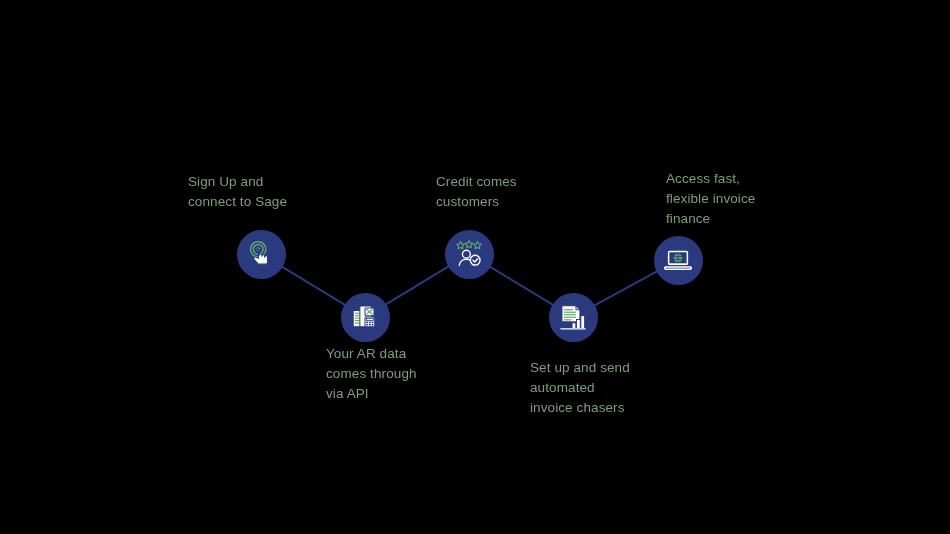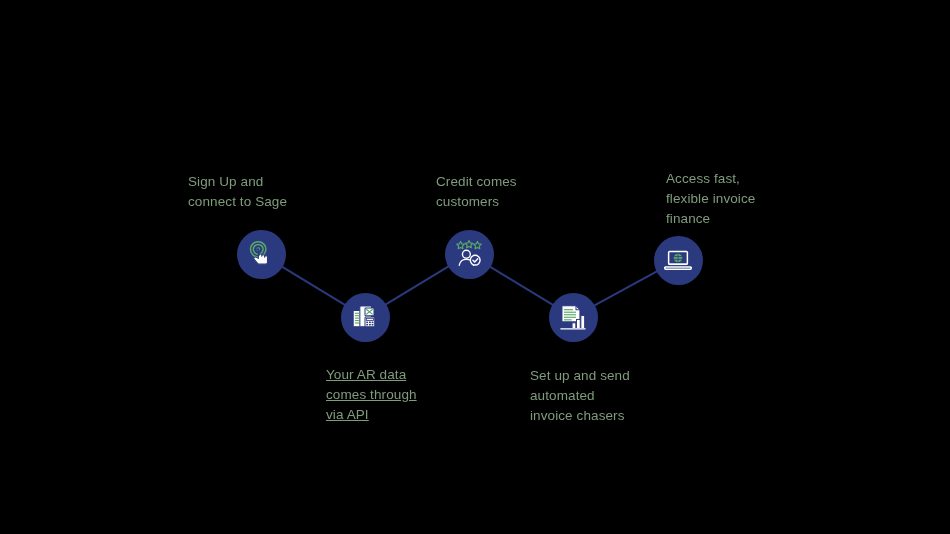--- a/index.html
+++ b/index.html
@@ -155,26 +155,26 @@
             <path d="M11.6 12.3 h8.8 M11.6 15.3 h8.8 M16.0 9.2 v9.2" stroke="#2b3a7e" stroke-width="0.85"></path>
             <path d="M2.6 23.4 h26.8 a1.0 1.0 0 0 1 -1.0 2.4 h-24.8 a1.0 1.0 0 0 1 -1.0 -2.4 z" fill="none" stroke="#ffffff" stroke-width="1.6" stroke-linejoin="round"></path>
             <path d="M6.0 20.6 h20.0" stroke="#ffffff" stroke-width="1.6"></path>
           </svg>
         </span>
       </div>
     </div>
   <div id="captions-layer">
       <div class="caption" style="left: 188px; top: 172px; color: rgb(127, 156, 124);">Sign Up and
 connect to Sage</div>
-      <div class="caption" style="left: 326px; top: 365px; color: rgb(127, 156, 124); text-decoration: underline;">Your AR data
+      <div class="caption" style="left: 326px; top: 344px; color: rgb(127, 156, 124);">Your AR data
 comes through
 via API</div>
       <div class="caption" style="left: 436px; top: 172px; color: rgb(127, 156, 124);">Credit comes
 customers</div>
-      <div class="caption" style="left: 530px; top: 358px; color: rgb(127, 156, 124); margin-top: 8px;">Set up and send
+      <div class="caption" style="left: 530px; top: 358px; color: rgb(127, 156, 124);">Set up and send
 automated
 invoice chasers</div>
       <div class="caption" style="left: 666px; top: 169px; color: rgb(127, 156, 124);">Access fast,
 flexible invoice
 finance</div>
     </div>
 
 </div>
 
 </body></html>

